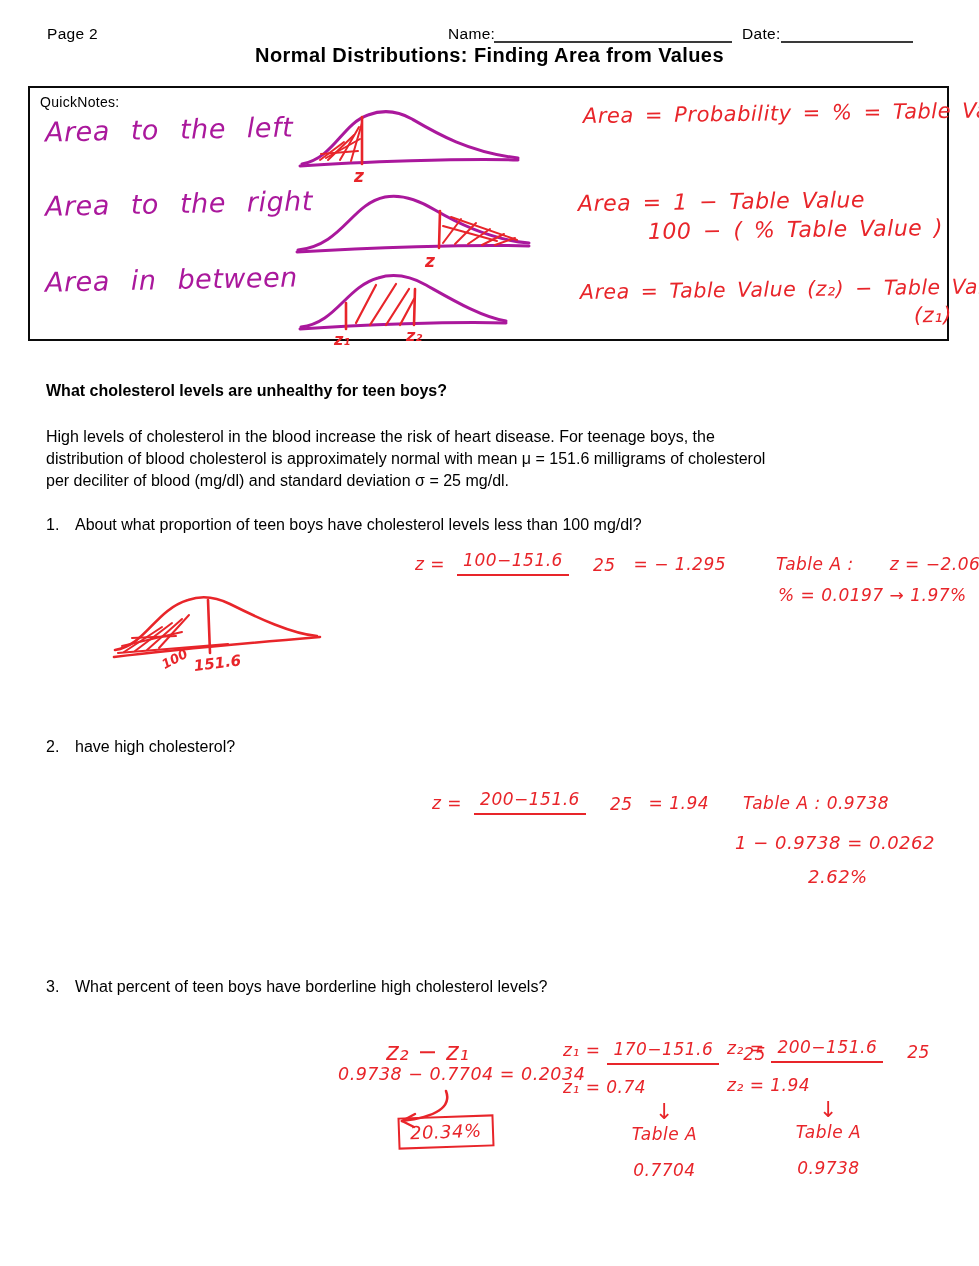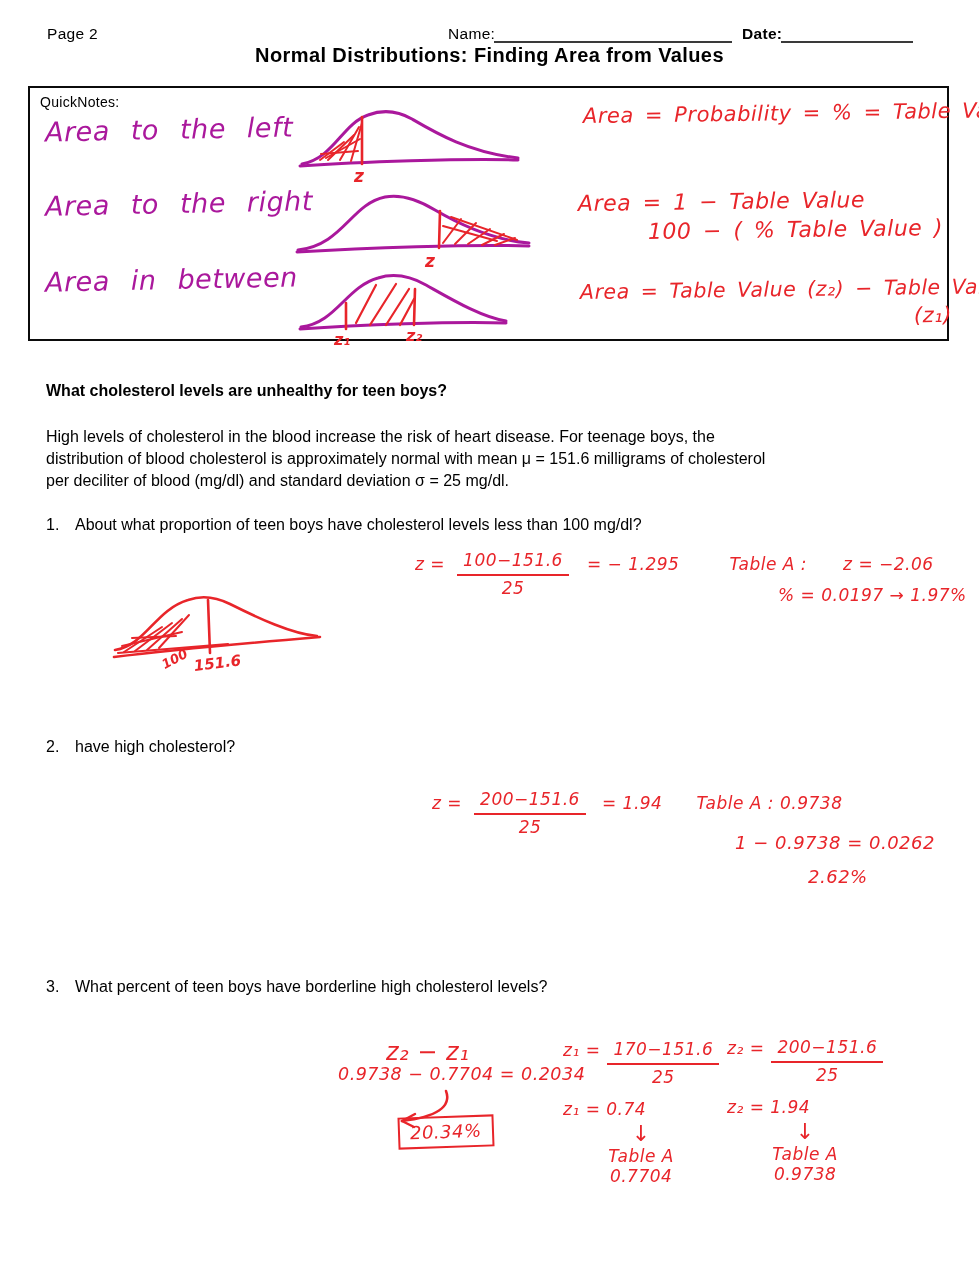--- a/index.html
+++ b/index.html
@@ -19,42 +19,42 @@
   .qnum{width:29px;flex-shrink:0;}
   
   .hw{font-family:"DejaVu Sans",sans-serif;font-style:italic;letter-spacing:.5px;white-space:nowrap;}
   .red{color:#e8252a;}
   .mag{color:#aa189c;}
   .noteline{font-size:27px;word-spacing:12px;transform:rotate(-1.2deg);}
   .formula{font-size:21px;word-spacing:4px;transform:rotate(-0.8deg);}
   .worktext{font-size:17px;}
   .workline{display:flex;align-items:flex-start;}
   .workline .pt{padding-top:3px;}
-  .frac{display:inline-flex;flex-direction:column;align-items:center;line-height:1.15;}
+  .frac{display:inline-flex;flex-direction:row;align-items:flex-end;line-height:1.15;}
   .frac .fnum{padding:0 6px 3px;border-bottom:2.2px solid currentColor;}
-  .frac .fden{padding-top:3px;}
+  .frac .fden{padding-top:3px;margin-left:24px;}
   .wcol{display:flex;flex-direction:column;}
   .wcol .fracrow{display:flex;gap:7px;align-items:flex-start;}
   .wcol .zval{margin-top:12px;}
   .wcol .arr{margin-top:2px;align-self:center;font-size:22px;font-style:normal;}
   .wcol .tbl{margin-top:0px;align-self:center;}
-  .wcol .val{margin-top:0;align-self:center;}
+  .wcol .val{margin-top:16px;align-self:center;}
   .ansbox{border:2.5px solid #e8252a;padding:3px 10px 4px;transform:rotate(-2deg);font-size:18px;}
   svg{display:block;overflow:visible;}
   svg text{font-family:"DejaVu Sans",sans-serif;font-style:italic;font-weight:bold;}
 </style>
 </head>
 <body>
 
 <div class="page">
 
   <div class="abs print hdr" style="left:47px;top:25px;">Page 2</div>
   <div class="abs print hdr" style="left:448px;top:25px;">Name:</div>
   <span class="abs blank-line" style="left:494px;top:27px;width:238px;"></span>
-  <div class="abs print hdr" style="left:742px;top:25px;font-weight:bold;">Date:</div>
+  <div class="abs print hdr" style="left:742px;top:25px;">Date:</div>
   <span class="abs blank-line" style="left:781px;top:27px;width:132px;"></span>
   <div class="abs print title" style="left:0;top:44px;">Normal Distributions: Finding Area from Values</div>
 
   <div class="abs qn-box" style="left:28px;top:86px;width:917px;height:251px;"></div>
   <div class="abs print qn-label" style="left:40px;top:94px;">QuickNotes:</div>
 
   <div class="abs hw mag noteline" style="left:45px;top:114px;">Area to the left</div>
   <div class="abs hw mag noteline" style="left:45px;top:188px;">Area to the right</div>
   <div class="abs hw mag noteline" style="left:45px;top:264px;">Area in between</div>
 

